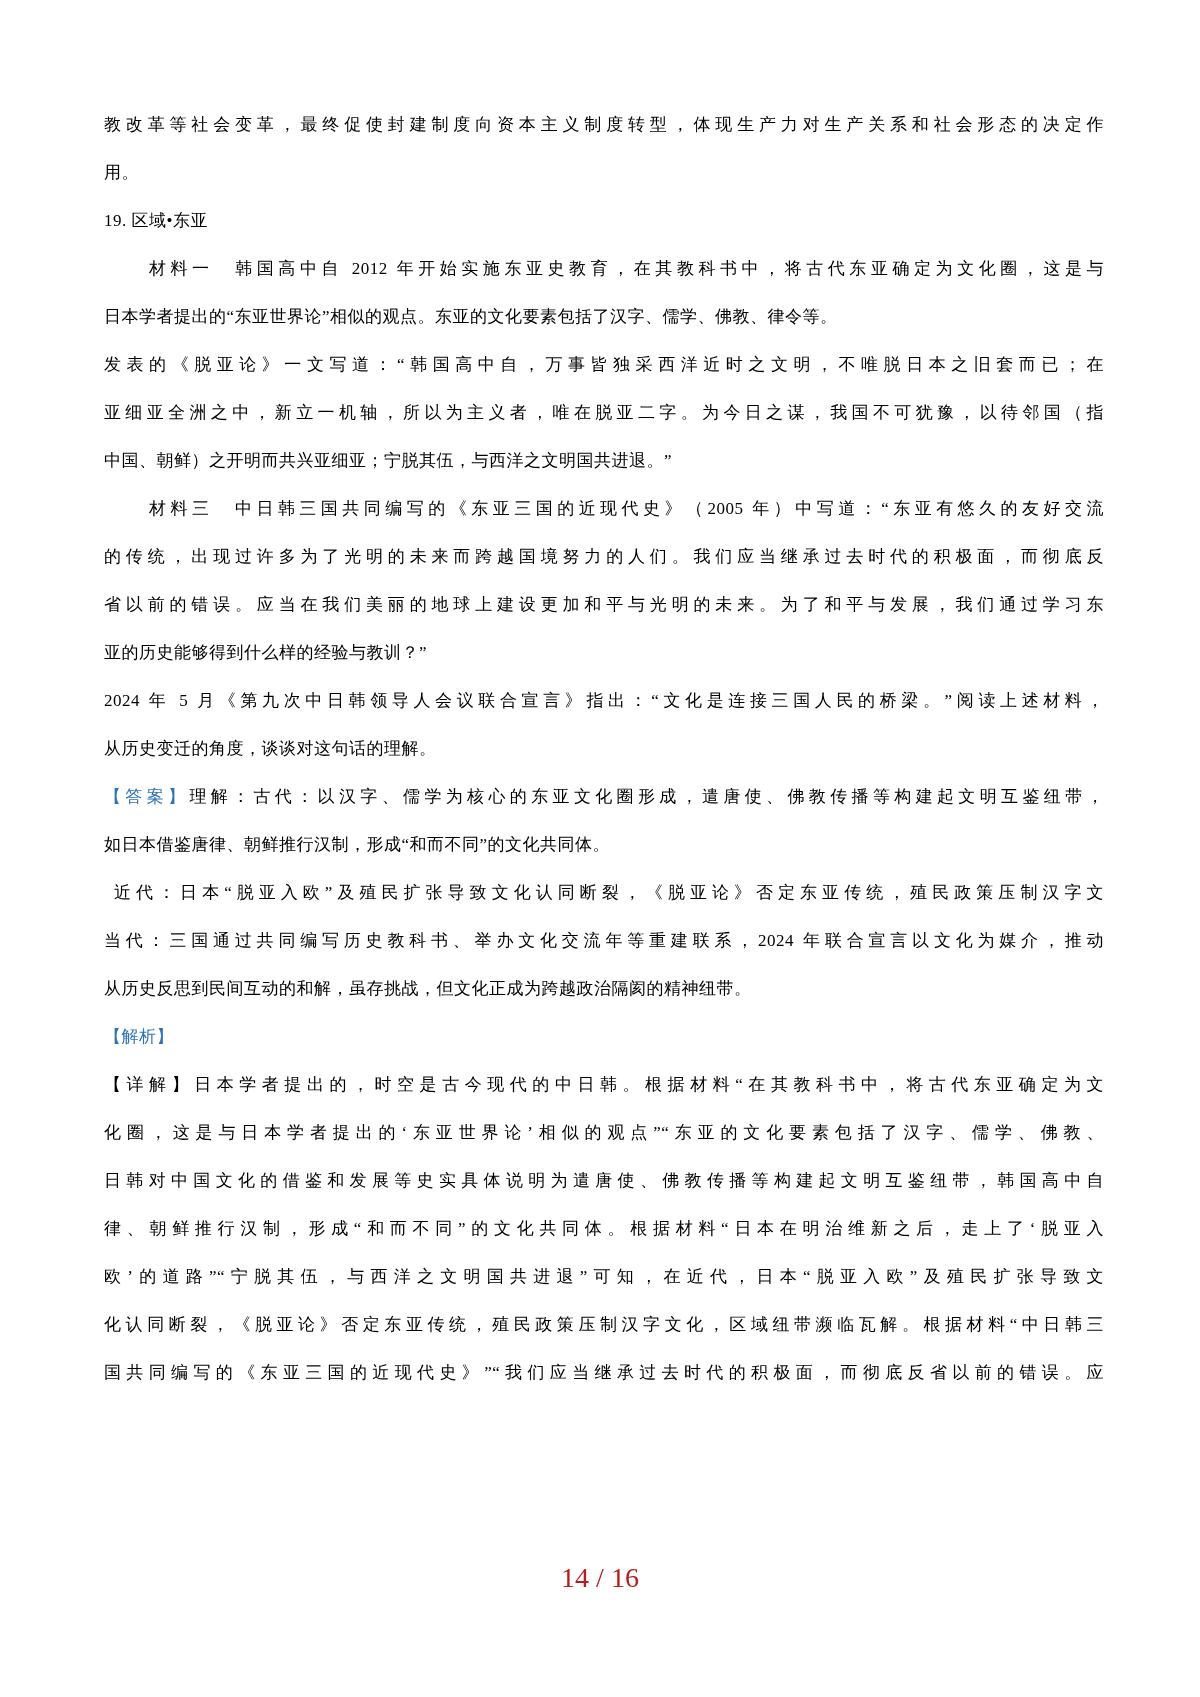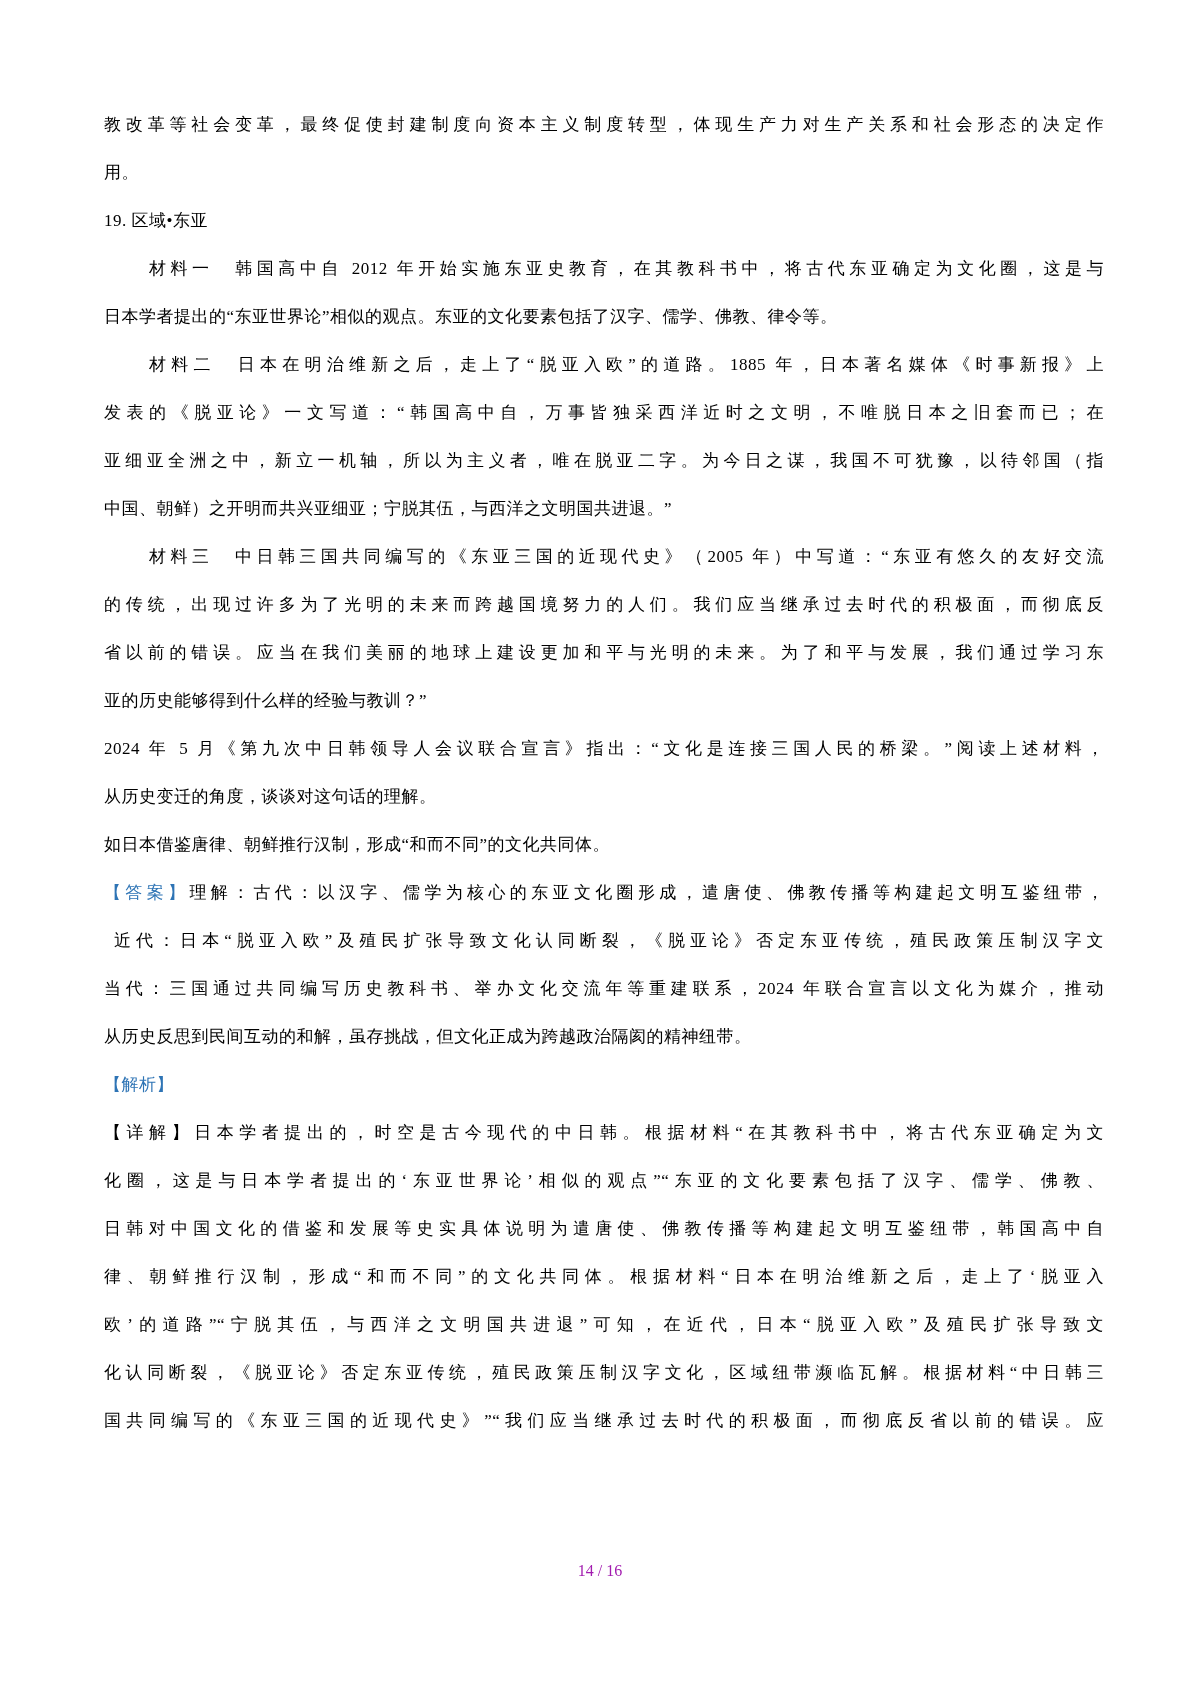--- a/index.html
+++ b/index.html
@@ -40,46 +40,45 @@
   }
   .c-accent {
     color: #2E74B5;
   }
   .footer {
     position: absolute;
     left: 0;
     top: 1562px;
     width: 1200px;
     text-align: center;
-    font-size: 16px;
-    color: #a21caf;
+    font-size: 28px;
+    color: #b91c1c;
   }
 </style>
 </head>
 <body>
 
 <div class="page">
   <div class="doc">
       <div class="line just"><span>教改革等社会变革，最终促使封建制度向资本主义制度转型，体现生产力对生产关系和社会形态的决定作</span></div>
       <div class="line"><span>用。</span></div>
       <div class="line"><span>19. 区域•东亚</span></div>
       <div class="line indent just"><span>材料一　韩国高中自 2012 年开始实施东亚史教育，在其教科书中，将古代东亚确定为文化圈，这是与</span></div>
       <div class="line"><span>日本学者提出的“东亚世界论”相似的观点。东亚的文化要素包括了汉字、儒学、佛教、律令等。</span></div>
-      <div class="line indent just"><span>材料二　日本在明治维新之后，走上了“脱亚入欧”的道路。1885 年，日本著名媒体《时事新报》上</span></div>
       <div class="line just"><span>发表的《脱亚论》一文写道：“韩国高中自，万事皆独采西洋近时之文明，不唯脱日本之旧套而已；在</span></div>
       <div class="line just"><span>亚细亚全洲之中，新立一机轴，所以为主义者，唯在脱亚二字。为今日之谋，我国不可犹豫，以待邻国（指</span></div>
       <div class="line"><span>中国、朝鲜）之开明而共兴亚细亚；宁脱其伍，与西洋之文明国共进退。”</span></div>
       <div class="line indent just"><span>材料三　中日韩三国共同编写的《东亚三国的近现代史》（2005 年）中写道：“东亚有悠久的友好交流</span></div>
       <div class="line just"><span>的传统，出现过许多为了光明的未来而跨越国境努力的人们。我们应当继承过去时代的积极面，而彻底反</span></div>
       <div class="line just"><span>省以前的错误。应当在我们美丽的地球上建设更加和平与光明的未来。为了和平与发展，我们通过学习东</span></div>
       <div class="line"><span>亚的历史能够得到什么样的经验与教训？”</span></div>
       <div class="line just"><span>2024 年 5 月《第九次中日韩领导人会议联合宣言》指出：“文化是连接三国人民的桥梁。”阅读上述材料，</span></div>
       <div class="line"><span>从历史变迁的角度，谈谈对这句话的理解。</span></div>
+      <div class="line just"><span class="c-accent">【答案】</span><span>理解：古代：以汉字、儒学为核心的东亚文化圈形成，遣唐使、佛教传播等构建起文明互鉴纽带，</span></div>
       <div class="line"><span>如日本借鉴唐律、朝鲜推行汉制，形成“和而不同”的文化共同体。</span></div>
-      <div class="line just"><span class="c-accent">【答案】</span><span>理解：古代：以汉字、儒学为核心的东亚文化圈形成，遣唐使、佛教传播等构建起文明互鉴纽带，</span></div>
       <div class="line just hang"><span>近代：日本“脱亚入欧”及殖民扩张导致文化认同断裂，《脱亚论》否定东亚传统，殖民政策压制汉字文</span></div>
       <div class="line just"><span>当代：三国通过共同编写历史教科书、举办文化交流年等重建联系，2024 年联合宣言以文化为媒介，推动</span></div>
       <div class="line"><span>从历史反思到民间互动的和解，虽存挑战，但文化正成为跨越政治隔阂的精神纽带。</span></div>
       <div class="line"><span class="c-accent">【解析】</span></div>
       <div class="line just"><span>【详解】日本学者提出的，时空是古今现代的中日韩。根据材料“在其教科书中，将古代东亚确定为文</span></div>
       <div class="line just"><span>化圈，这是与日本学者提出的‘东亚世界论’相似的观点”“东亚的文化要素包括了汉字、儒学、佛教、</span></div>
       <div class="line just"><span>日韩对中国文化的借鉴和发展等史实具体说明为遣唐使、佛教传播等构建起文明互鉴纽带，韩国高中自</span></div>
       <div class="line just"><span>律、朝鲜推行汉制，形成“和而不同”的文化共同体。根据材料“日本在明治维新之后，走上了‘脱亚入</span></div>
       <div class="line just"><span>欧’的道路”“宁脱其伍，与西洋之文明国共进退”可知，在近代，日本“脱亚入欧”及殖民扩张导致文</span></div>
       <div class="line just"><span>化认同断裂，《脱亚论》否定东亚传统，殖民政策压制汉字文化，区域纽带濒临瓦解。根据材料“中日韩三</span></div>

